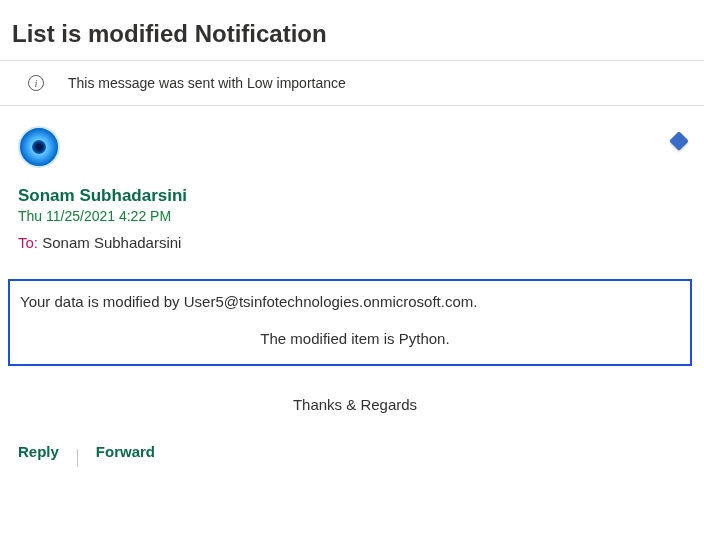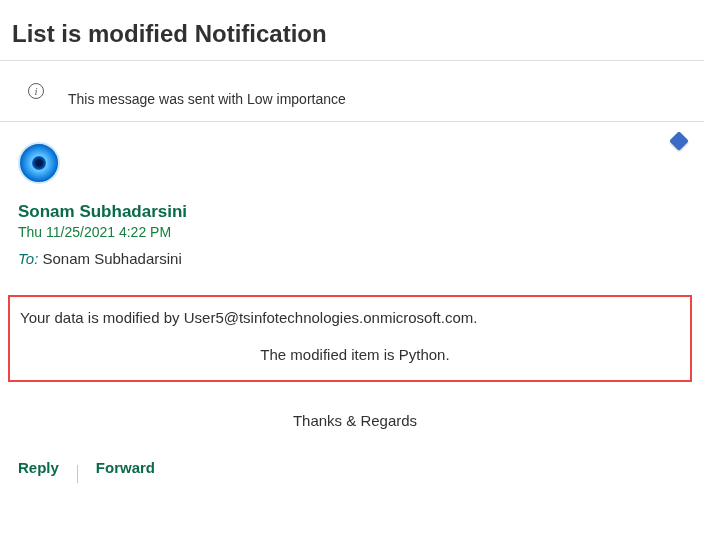--- a/index.html
+++ b/index.html
@@ -39,21 +39,20 @@
       align-items: center;
       justify-content: center;
       font-size: 11px;
       color: #605e5c;
       font-style: italic;
       font-family: Georgia, serif;
     }
     .importance-text {
       font-size: 14px;
       color: #323130;
-      margin-top: 16px;
     }
     .message-area {
       display: flex;
       padding: 20px 12px 0 18px;
       gap: 18px;
       flex-direction: column;
     }
     .avatar {
       width: 42px;
       height: 42px;
@@ -87,33 +86,32 @@
       font-size: 14px;
       color: #15803d;
       margin-bottom: 10px;
     }
     .to-line {
       font-size: 15px;
       color: #323130;
       margin-bottom: 28px;
     }
     .to-label {
-      color: #0f766e;
-      font-style: italic;
+      color: #be185d;
     }
     .body-text {
       font-size: 15px;
       color: #323130;
       line-height: 1.5;
     }
     .greeting {
       margin-bottom: 18px;
     }
     .highlighted-box {
-      border: 2px solid #ef4444;
+      border: 2px solid #1d4ed8;
       padding: 10px 0px 14px 16px;
       margin-left: -10px;
       padding-left: 10px;
       margin-bottom: 28px;
     }
     .highlighted-box p {
       margin-bottom: 14px;
     }
     .highlighted-box p:last-child {
       margin-bottom: 0;

